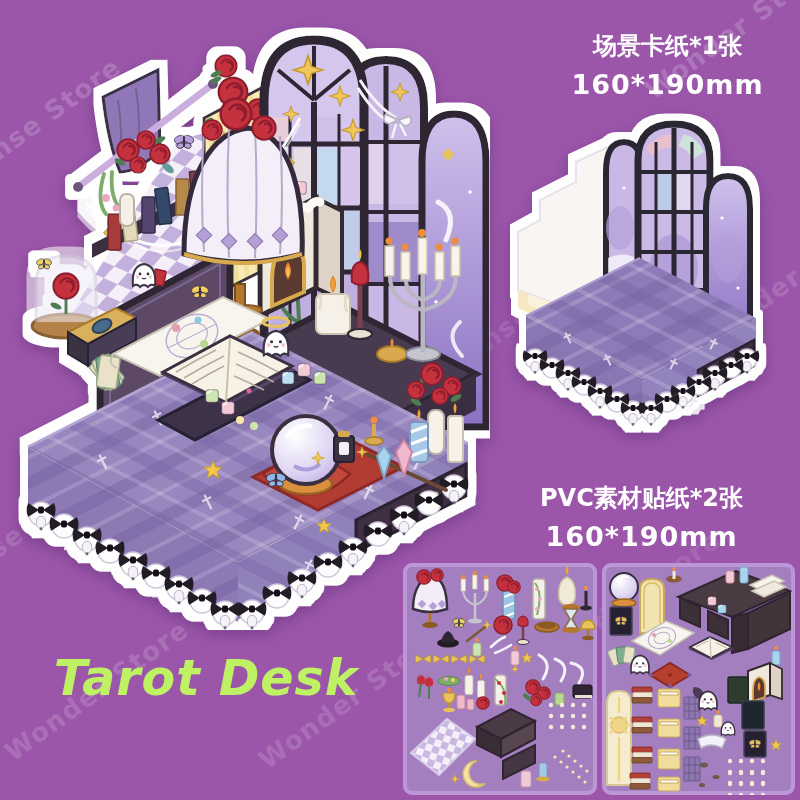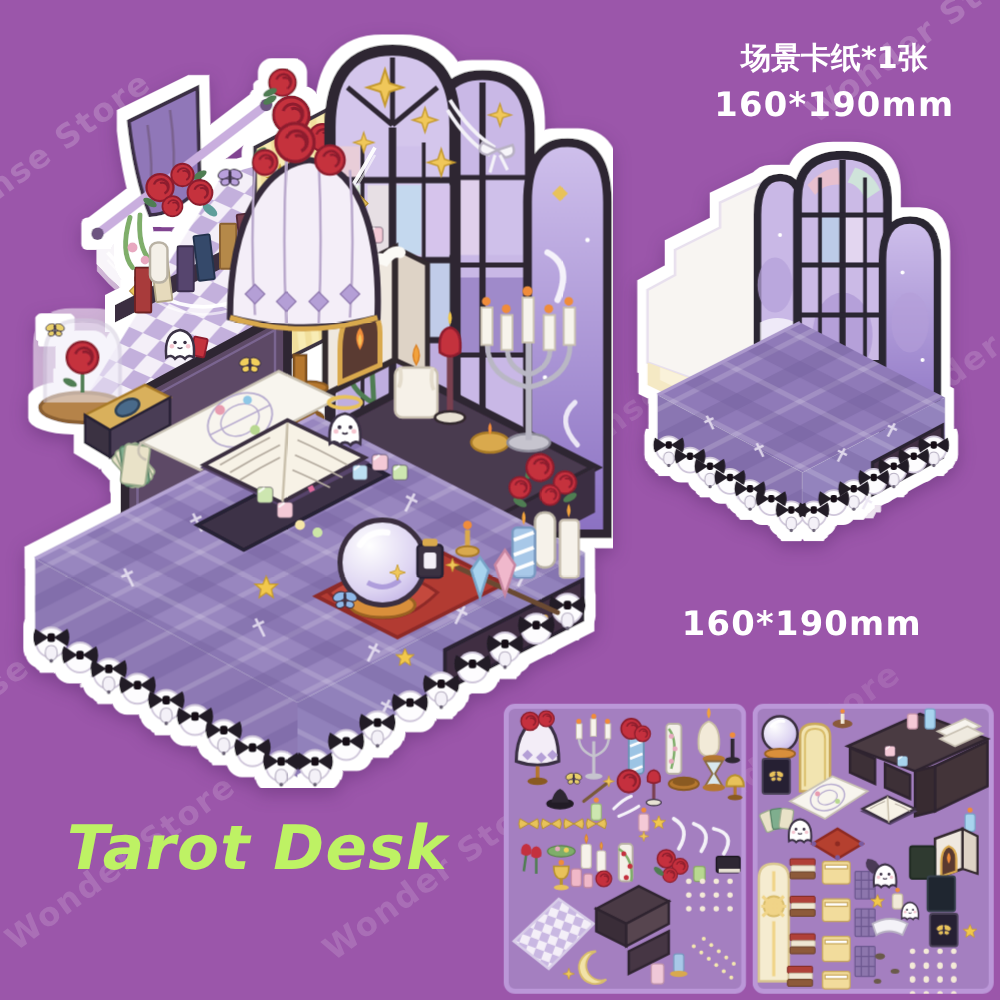--- a/index.html
+++ b/index.html
@@ -152,20 +152,21 @@
 <span class="wm" style="left:8px;top:740px;transform:rotate(-36deg);opacity:.15;">Wonder Store</span>
 <span class="wm" style="left:262px;top:748px;transform:rotate(-36deg);opacity:.14;">Wonder Store</span>
 <span class="wm" style="left:468px;top:340px;transform:rotate(-36deg);opacity:.11;">Ense Store</span>
 <span class="wm" style="left:540px;top:650px;transform:rotate(-36deg);opacity:.10;">Wonder Store</span>
 
 <div class="callout callout-1">
   <div class="l1">场景卡纸*1张</div>
   <div class="l2">160*190mm</div>
 </div>
 <div class="callout callout-2">
+  <div class="l1">PVC素材贴纸*2张</div>
   <div class="l2">160*190mm</div>
 </div>
 
 <svg id="main-scene" class="svg-sticker" width="482" height="608" viewBox="0 0 482 608">
   <g filter="url(#cut1)">
 
     <g>
       <polygon points="58,300 170,118 252,96 252,232 76,308" fill="url(#chk)"></polygon>
     </g>
     <g>

